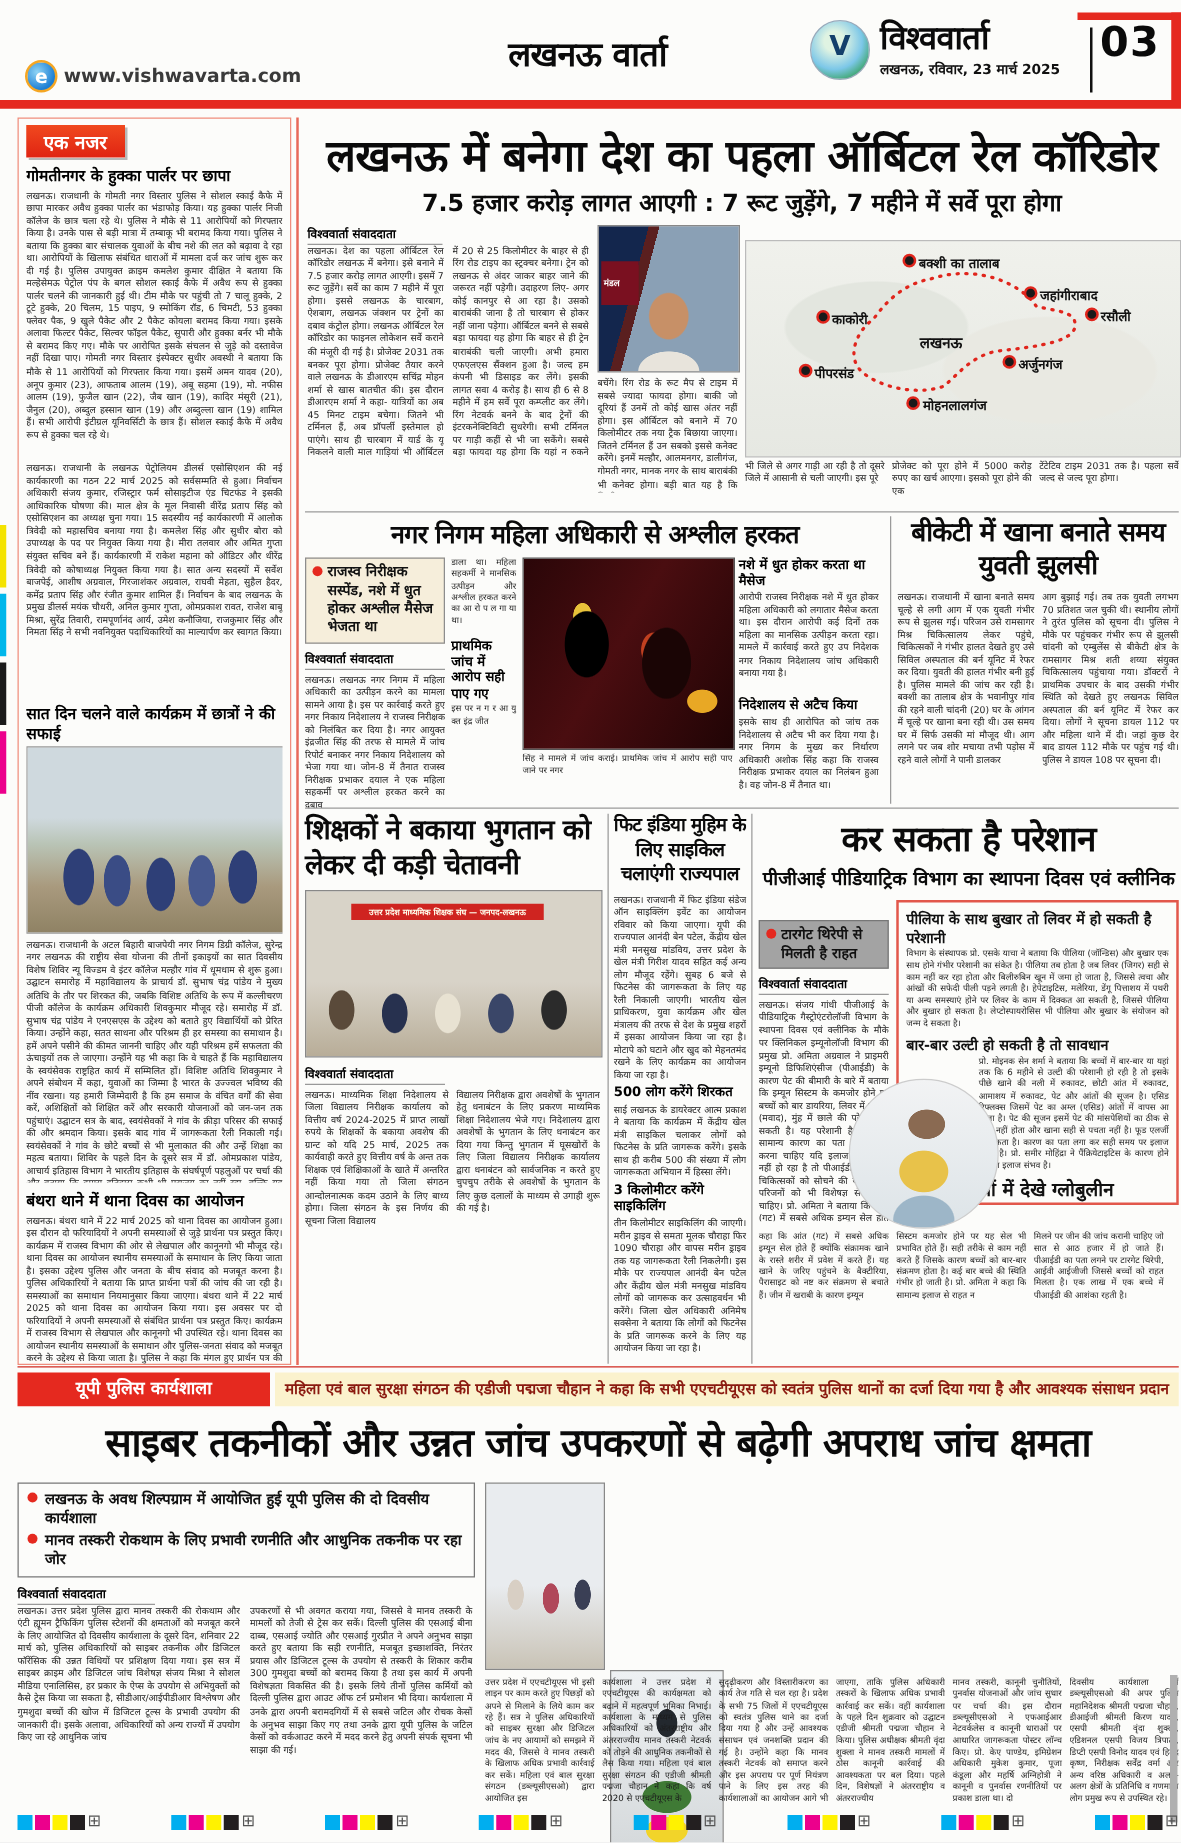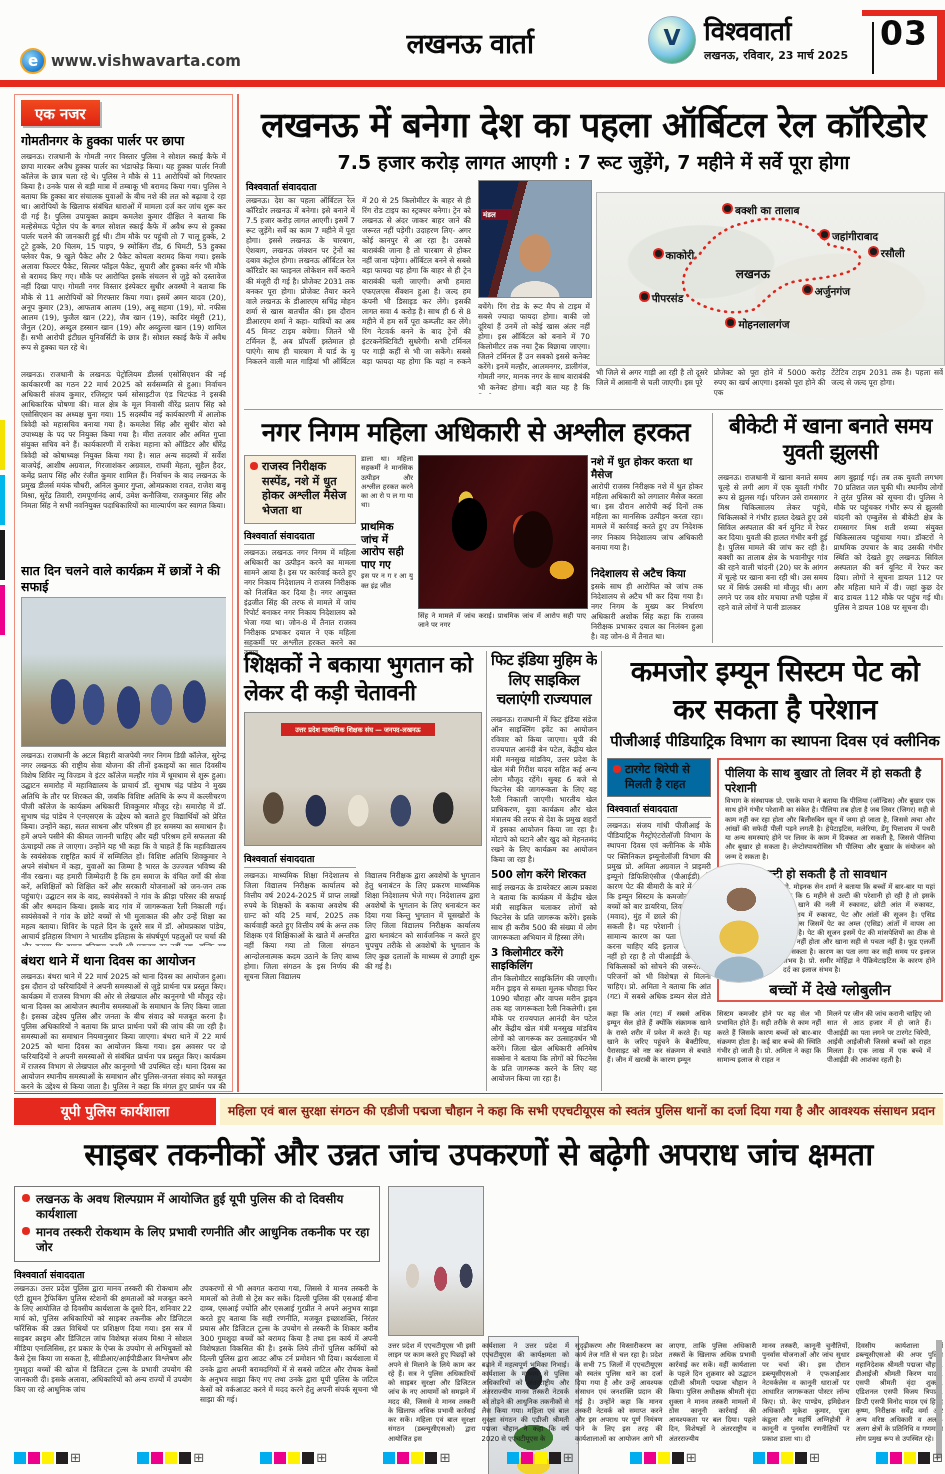--- a/index.html
+++ b/index.html
@@ -118,21 +118,21 @@
 
   <div class="abs small clip" style="left:246px;top:196px;width:109px;height:170px;">लखनऊ। देश का पहला ऑर्बिटल रेल कॉरिडोर लखनऊ में बनेगा। इसे बनाने में 7.5 हजार करोड़ लागत आएगी। इसमें 7 रूट जुड़ेंगे। सर्वे का काम 7 महीने में पूरा होगा। इससे लखनऊ के चारबाग, ऐशबाग, लखनऊ जंक्शन पर ट्रेनों का दबाव कंट्रोल होगा। लखनऊ ऑर्बिटल रेल कॉरिडोर का फाइनल लोकेशन सर्वे कराने की मंजूरी दी गई है। प्रोजेक्ट 2031 तक बनकर पूरा होगा। प्रोजेक्ट तैयार करने वाले लखनऊ के डीआरएम सचिंद्र मोहन शर्मा से खास बातचीत की। इस दौरान डीआरएम शर्मा ने कहा- यात्रियों का अब 45 मिनट टाइम बचेगा। जितने भी टर्मिनल हैं, अब प्रॉपर्ली इस्तेमाल हो पाएंगे। साथ ही चारबाग में यार्ड के यू निकलने वाली माल गाड़ियां भी ऑर्बिटल से बाहर निकल पाएंगी। लखनऊ</div>
   <div class="abs small clip" style="left:362px;top:196px;width:109px;height:170px;">में 20 से 25 किलोमीटर के बाहर से ही रिंग रोड टाइप का स्ट्रक्चर बनेगा। ट्रेन को लखनऊ से अंदर जाकर बाहर जाने की जरूरत नहीं पड़ेगी। उदाहरण लिए- अगर कोई कानपुर से आ रहा है। उसको बाराबंकी जाना है तो चारबाग से होकर नहीं जाना पड़ेगा। ऑर्बिटल बनने से सबसे बड़ा फायदा यह होगा कि बाहर से ही ट्रेन बाराबंकी चली जाएगी। अभी हमारा एफएलएस सैंक्शन हुआ है। जल्द हम कंपनी भी डिसाइड कर लेंगे। इसकी लागत सवा 4 करोड़ है। साथ ही 6 से 8 महीने में हम सर्वे पूरा कम्प्लीट कर लेंगे। रिंग नेटवर्क बनने के बाद ट्रेनों की इंटरकनेक्टिविटी सुधरेगी। सभी टर्मिनल पर गाड़ी कहीं से भी जा सकेंगे। सबसे बड़ा फायदा यह होगा कि यहां न रुकने वाली गाड़ियां बाहर से ही निकल जाएंगी। इससे कैपेसिटी यूटिलाइज होगी। कंजेशन भी कम होगा। हर यात्री के 30 से 40 मिनट</div>
 
   <div class="abs" style="left:478px;top:180px;width:112px;">
     <div class="photo" style="width:112px;height:116px;border:1px solid #888;
         background:
           radial-gradient(ellipse 34px 40px at 50% 62%, #c79067 0 45%, transparent 48%),
           radial-gradient(ellipse 40px 26px at 50% 100%, #e8e4dc 0 60%, transparent 62%),
           linear-gradient(105deg,#13264d 0 28%,#5a1f1f 28% 34%,#8aa0b5 34% 100%);">
-      <span class="band" style="top:28px;left:2px;width:26px;background:#7a1020;color:#fff;font-size:7px;font-weight:bold;padding:1px 2px;">मंडल</span>
+      <span class="band" style="top:28px;left:2px;width:26px;background:#7a1020;color:#fff;font-size:7px;font-weight:bold;padding:13px 2px;">मंडल</span>
     </div>
     <div class="small clip" style="height:92px;margin-top:4px;">बचेंगे। रिंग रोड के रूट मैप से टाइम में सबसे ज्यादा फायदा होगा। बाकी जो दूरियां हैं उनमें तो कोई खास अंतर नहीं होगा। इस ऑर्बिटल को बनाने में 70 किलोमीटर तक नया ट्रैक बिछाया जाएगा। जितने टर्मिनल हैं उन सबको इससे कनेक्ट करेंगे। इनमें मल्हौर, आलमनगर, डालीगंज, गोमती नगर, मानक नगर के साथ बाराबंकी भी कनेक्ट होगा। बड़ी बात यह है कि किसी</div>
   </div>
 
   <div class="abs" style="left:596px;top:192px;width:347px;height:172px;border:1px solid #bbb;
        background:
          radial-gradient(ellipse 120px 60px at 30% 40%, #e3e6df 0 60%, transparent 62%),
          radial-gradient(ellipse 140px 70px at 70% 60%, #e9e9e2 0 60%, transparent 62%),
          linear-gradient(180deg,#f0f1ec,#e6e8e2);">
     <svg width="347" height="172" style="position:absolute;left:0;top:0;">
@@ -149,21 +149,21 @@
   </div>
   <div class="abs flexrow clip" style="left:596px;top:368px;width:347px;height:36px;gap:6px;">
     <div class="small" style="width:112px;">भी जिले से अगर गाड़ी आ रही है तो दूसरे जिले में आसानी से चली जाएगी। इस पूरे</div>
     <div class="small" style="width:112px;">प्रोजेक्ट को पूरा होने में 5000 करोड़ रुपए का खर्च आएगा। इसको पूरा होने की एक</div>
     <div class="small" style="width:112px;">टेंटेटिव टाइम 2031 तक है। पहला सर्वे जल्द से जल्द पूरा होगा।</div>
   </div>
 
   <div class="abs hline" style="left:244px;top:409px;width:699px;"></div>
 
   <div class="abs" style="left:244px;top:413px;width:464px;height:230px;">
-    <div class="headline ctr" style="font-size:26px;">नगर निगम महिला अधिकारी से अश्लील हरकत</div>
+    <div class="headline ctr" style="font-size:20px;">नगर निगम महिला अधिकारी से अश्लील हरकत</div>
     <div class="flexrow" style="margin-top:6px;gap:5px;">
       <div style="width:112px;flex:none;">
         <div class="hl-box">
             <span class="reddot"></span>
             <span class="t">राजस्व निरीक्षक सस्पेंड, नशे में धुत होकर अश्लील मैसेज भेजता था</span>
           </div>
         <div class="byline" style="margin-top:5px;">विश्ववार्ता संवाददाता</div>
         <div class="small clip" style="height:118px;">लखनऊ। लखनऊ नगर निगम में महिला अधिकारी का उत्पीड़न करने का मामला सामने आया है। इस पर कार्रवाई करते हुए नगर निकाय निदेशालय ने राजस्व निरीक्षक को निलंबित कर दिया है। नगर आयुक्त इंद्रजीत सिंह की तरफ से मामले में जांच रिपोर्ट बनाकर नगर निकाय निदेशालय को भेजा गया था। जोन-8 में तैनात राजस्व निरीक्षक प्रभाकर दयाल ने एक महिला सहकर्मी पर अश्लील हरकत करने का दबाव</div>
       </div>
       <div style="width:52px;flex:none;">
@@ -230,28 +230,27 @@
     <div class="col-head">500 लोग करेंगे शिरकत</div>
     <div class="small">साई लखनऊ के डायरेक्टर आत्म प्रकाश ने बताया कि कार्यक्रम में केंद्रीय खेल मंत्री साइकिल चलाकर लोगों को फिटनेस के प्रति जागरूक करेंगे। इसके साथ ही करीब 500 की संख्या में लोग जागरूकता अभियान में हिस्सा लेंगे।</div>
     <div class="col-head">3 किलोमीटर करेंगे साइकिलिंग</div>
     <div class="small">तीन किलोमीटर साइकिलिंग की जाएगी। मरीन ड्राइव से समता मूलक चौराहा फिर 1090 चौराहा और वापस मरीन ड्राइव तक यह जागरूकता रैली निकलेगी। इस मौके पर राज्यपाल आनंदी बेन पटेल और केंद्रीय खेल मंत्री मनसुख मांडविय लोगों को जागरूक कर उत्साहवर्धन भी करेंगे। जिला खेल अधिकारी अनिमेष सक्सेना ने बताया कि लोगों को फिटनेस के प्रति जागरूक करने के लिए यह आयोजन किया जा रहा है।</div>
   </div>
 
   <div class="abs vline" style="left:601px;top:651px;height:440px;"></div>
 
   <div class="abs" style="left:607px;top:651px;width:336px;height:440px;">
     <div class="headline ctr" style="font-size:28px;">
-      <div>कमजोर इम्यून सिस्टम पेट को</div>
       <div>कर सकता है परेशान</div>
     </div>
     <div class="subheadline ctr" style="font-size:15px;margin-top:3px;">पीजीआई पीडियाट्रिक विभाग का स्थापना दिवस एवं क्लीनिक</div>
 
     <div class="flexrow" style="margin-top:8px;gap:6px;">
       <div style="width:104px;flex:none;">
-        <div class="hl-box" style="background:#0369a1;border-color:#777;">
+        <div class="hl-box" style="background:#a3a3a3;border-color:#777;margin-top:16px;">
             <span class="reddot"></span>
             <span class="t">टारगेट थिरेपी से मिलती है राहत</span>
           </div>
         <div class="byline" style="margin-top:5px;">विश्ववार्ता संवाददाता</div>
         <div class="small clip" style="height:178px;">लखनऊ। संजय गांधी पीजीआई के पीडियाट्रिक गैस्ट्रोएंटरोलॉजी विभाग के स्थापना दिवस एवं क्लीनिक के मौके पर क्लिनिकल इम्यूनोलॉजी विभाग की प्रमुख प्रो. अमिता अग्रवाल ने प्राइमरी इम्यूनो डिफिशिएंसीज (पीआईडी) के कारण पेट की बीमारी के बारे में बताया कि इम्यून सिस्टम के कमजोर होने पर बच्चों को बार डायरिया, लिवर में एब्सेस (मवाद), मुंह में छाले की परेशानी हो सकती है। यह परेशानी है तो पहले सामान्य कारण का पता कर इलाज करना चाहिए यदि इलाज से फायदा नहीं हो रहा है तो पीआईडी के बारे में चिकित्सकों को सोचने की जरूरत है। परिजनों को भी विशेषज्ञ से मिलना चाहिए। प्रो. अमिता ने बताया कि आंत (गट) में सबसे अधिक इम्यून सेल होते हैं क्योंकि संक्रामक खाने के रास्ते शरीर में प्रवेश में करते हैं।</div>
       </div>
       <div class="clip" style="width:226px;flex:none;border:2px solid #e2574b;padding:5px 6px;height:244px;box-sizing:border-box;">
         <div class="b" style="font-size:11.5px;">पीलिया के साथ बुखार तो लिवर में हो सकती है परेशानी</div>
         <div class="tiny" style="margin:2px 0 4px 0;">विभाग के संस्थापक प्रो. एसके याचा ने बताया कि पीलिया (जॉन्डिस) और बुखार एक साथ होने गंभीर परेशानी का संकेत है। पीलिया तब होता है जब लिवर (जिगर) सही से काम नहीं कर रहा होता और बिलीरुबिन खून में जमा हो जाता है, जिससे त्वचा और आंखों की सफेदी पीली पड़ने लगती है। हेपेटाइटिस, मलेरिया, डेंगू पित्ताशय में पथरी या अन्य समस्याएं होने पर लिवर के काम में दिक्कत आ सकती है, जिससे पीलिया और बुखार हो सकता है। लेप्टोस्पायरोसिस भी पीलिया और बुखार के संयोजन को जन्म दे सकता है।</div>
         <div class="b" style="font-size:11.5px;">बार-बार उल्टी हो सकती है तो सावधान</div>

